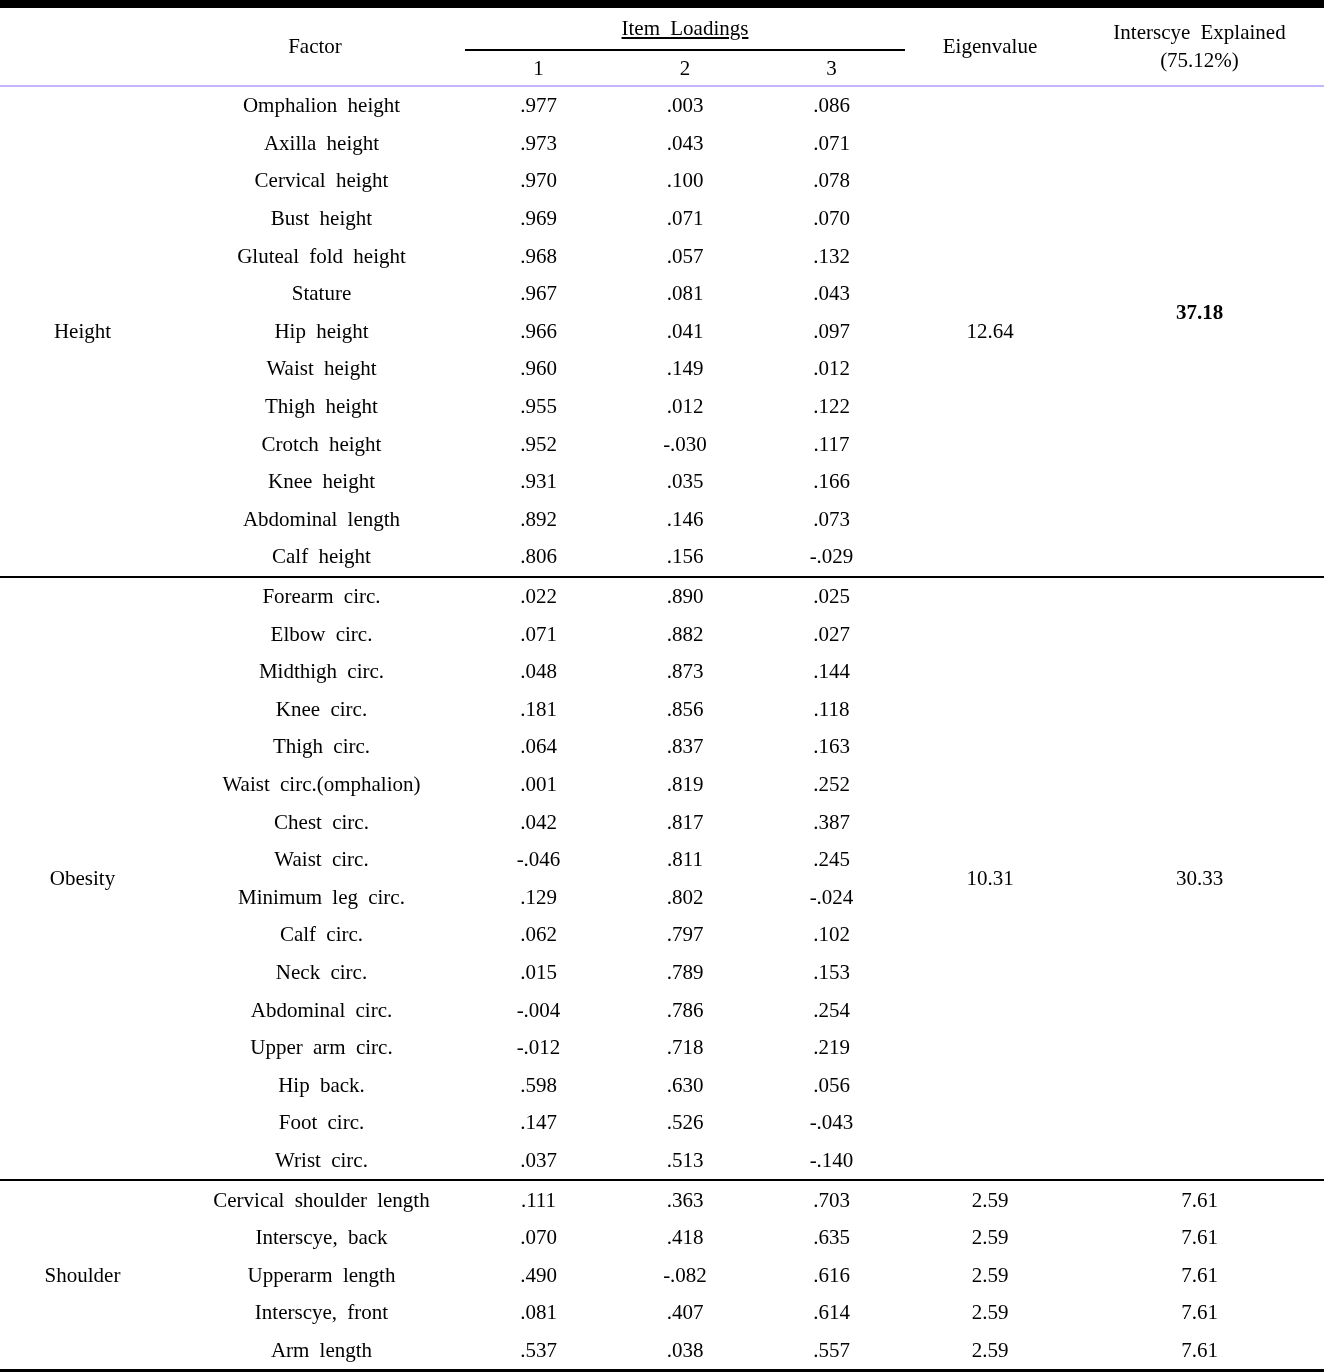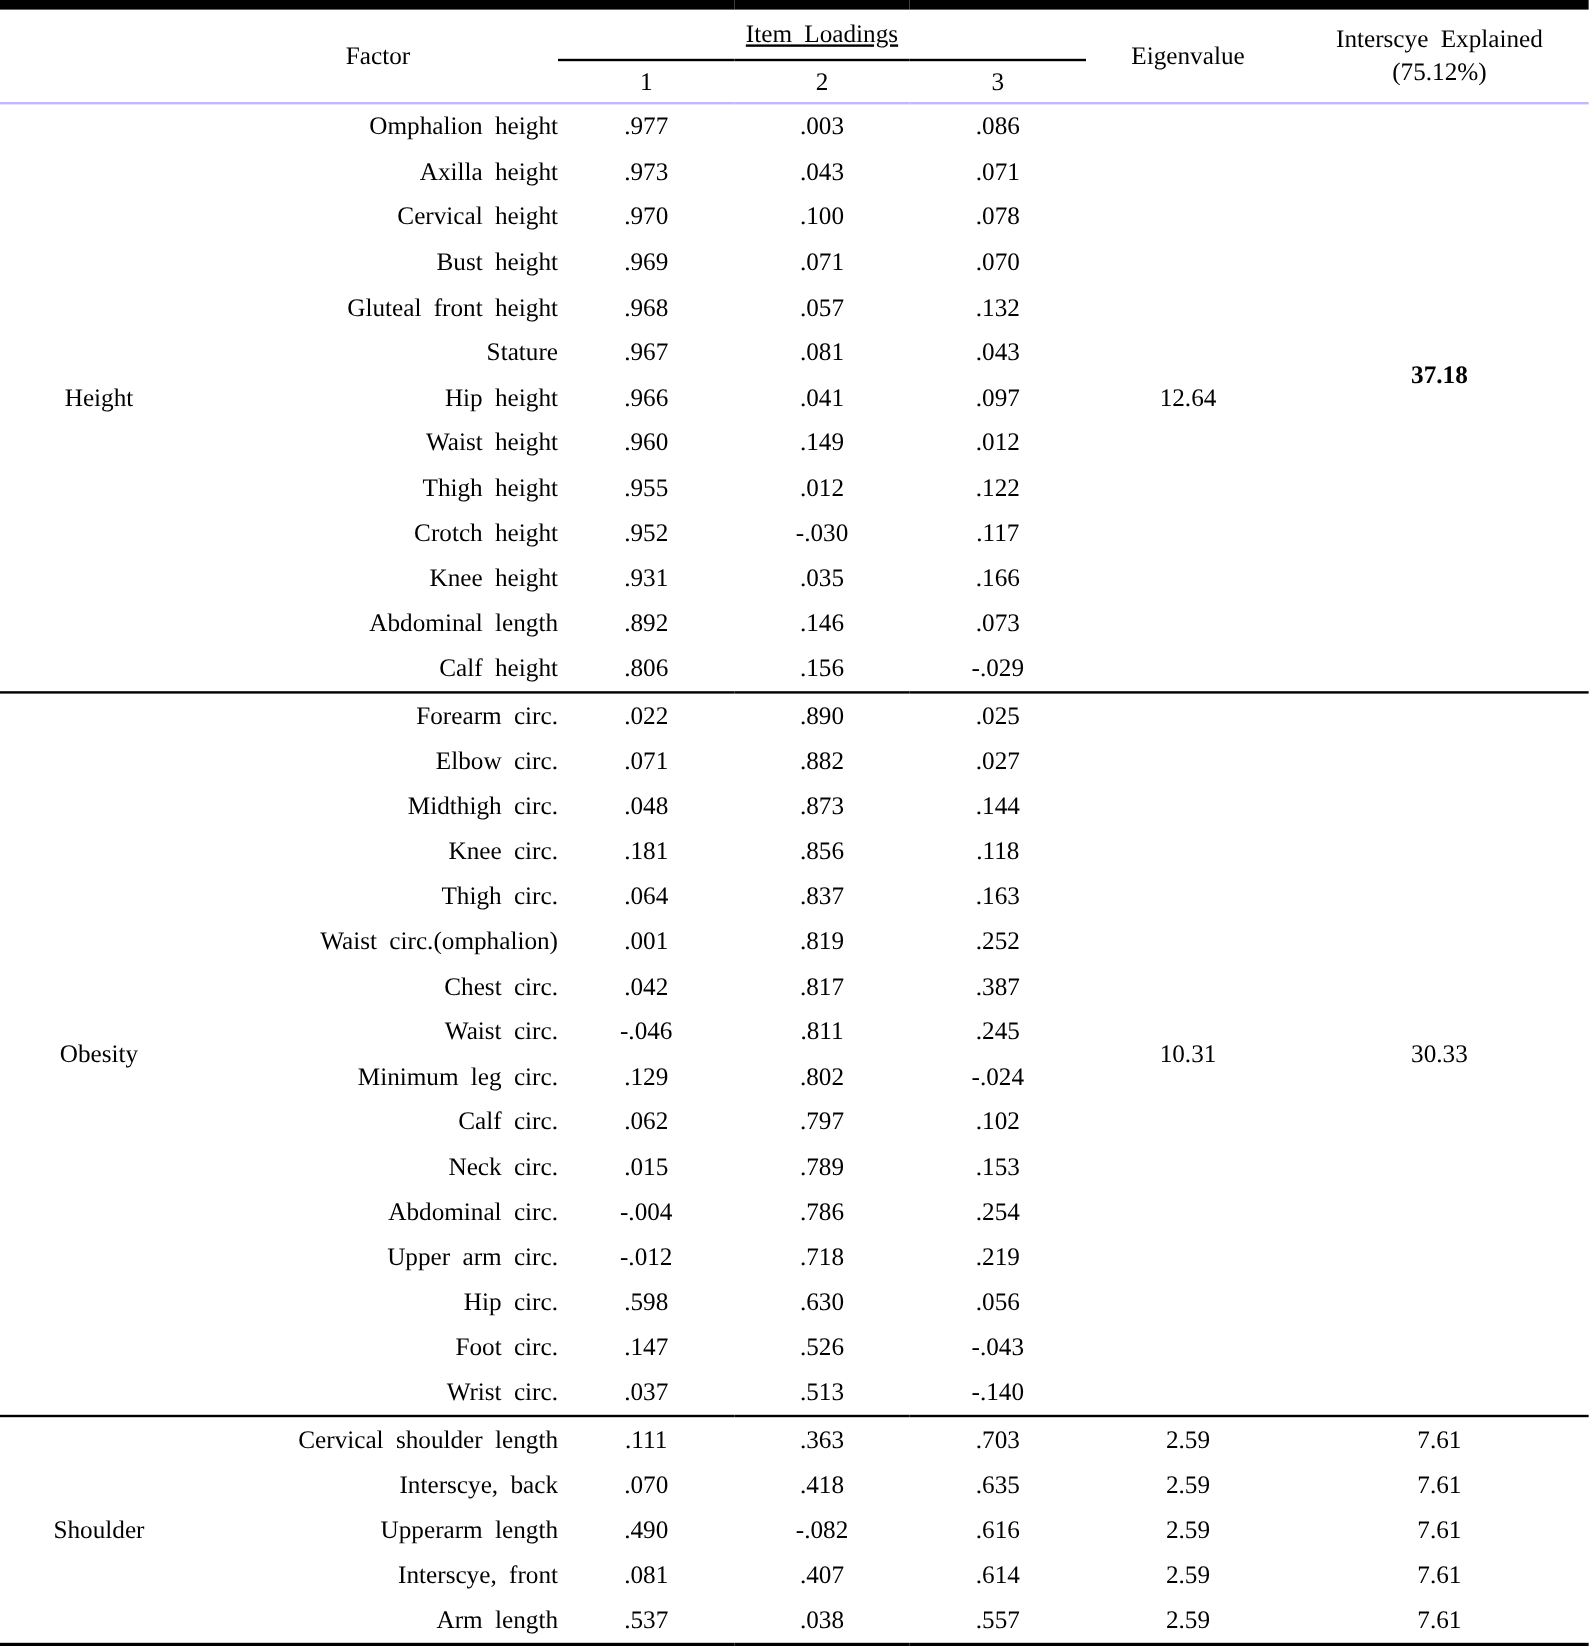--- a/index.html
+++ b/index.html
@@ -22,21 +22,21 @@
     vertical-align: middle;
     white-space: nowrap;
     overflow: hidden;
   }
   thead tr.h1 th { height: 41px; }
   thead tr.h2 th { height: 34px; }
   thead { border-bottom: 2px solid #c4b5fd; }
   th.il { border-bottom: 2px solid #000; text-decoration: underline; }
   tbody td { height: 37.6px; }
   tbody.sec { border-top: 2px solid #000; }
-  td.fname { text-align: right; padding-left: 13px; }
+  td.fname { text-align: center; padding-left: 13px; }
   .two-line { line-height: 1.3; }
   .v-up { position: relative; top: -19px; display: inline-block; font-weight: bold; }
 </style>
 </head>
 <body>
 
 <table class="fa">
   <colgroup>
     <col style="width:165px">
     <col style="width:300px">
@@ -87,21 +87,21 @@
         <td>.100</td>
         <td>.078</td>
       </tr>
       <tr>
         <td class="fname">Bust height</td>
         <td>.969</td>
         <td>.071</td>
         <td>.070</td>
       </tr>
       <tr>
-        <td class="fname">Gluteal front height</td>
+        <td class="fname">Gluteal fold height</td>
         <td>.968</td>
         <td>.057</td>
         <td>.132</td>
       </tr>
       <tr>
         <td class="fname">Stature</td>
         <td>.967</td>
         <td>.081</td>
         <td>.043</td>
       </tr>
@@ -224,21 +224,21 @@
         <td>.786</td>
         <td>.254</td>
       </tr>
       <tr>
         <td class="fname">Upper arm circ.</td>
         <td>-.012</td>
         <td>.718</td>
         <td>.219</td>
       </tr>
       <tr>
-        <td class="fname">Hip circ.</td>
+        <td class="fname">Hip back.</td>
         <td>.598</td>
         <td>.630</td>
         <td>.056</td>
       </tr>
       <tr>
         <td class="fname">Foot circ.</td>
         <td>.147</td>
         <td>.526</td>
         <td>-.043</td>
       </tr>

